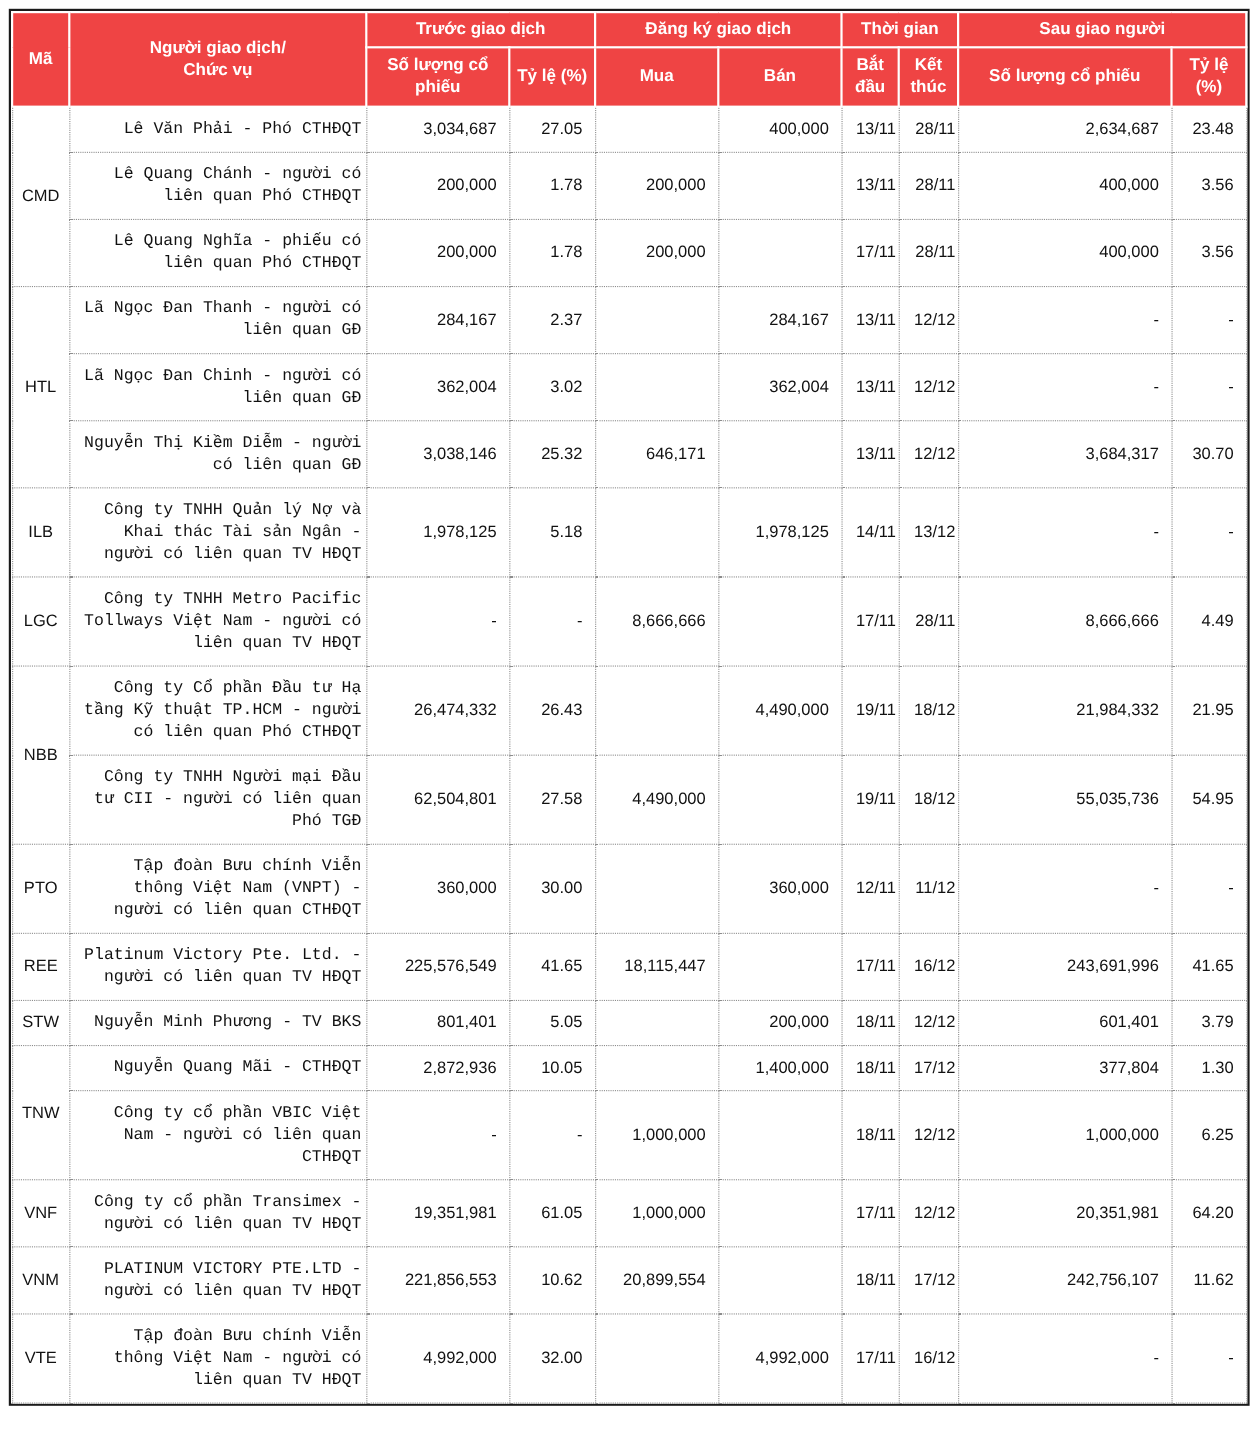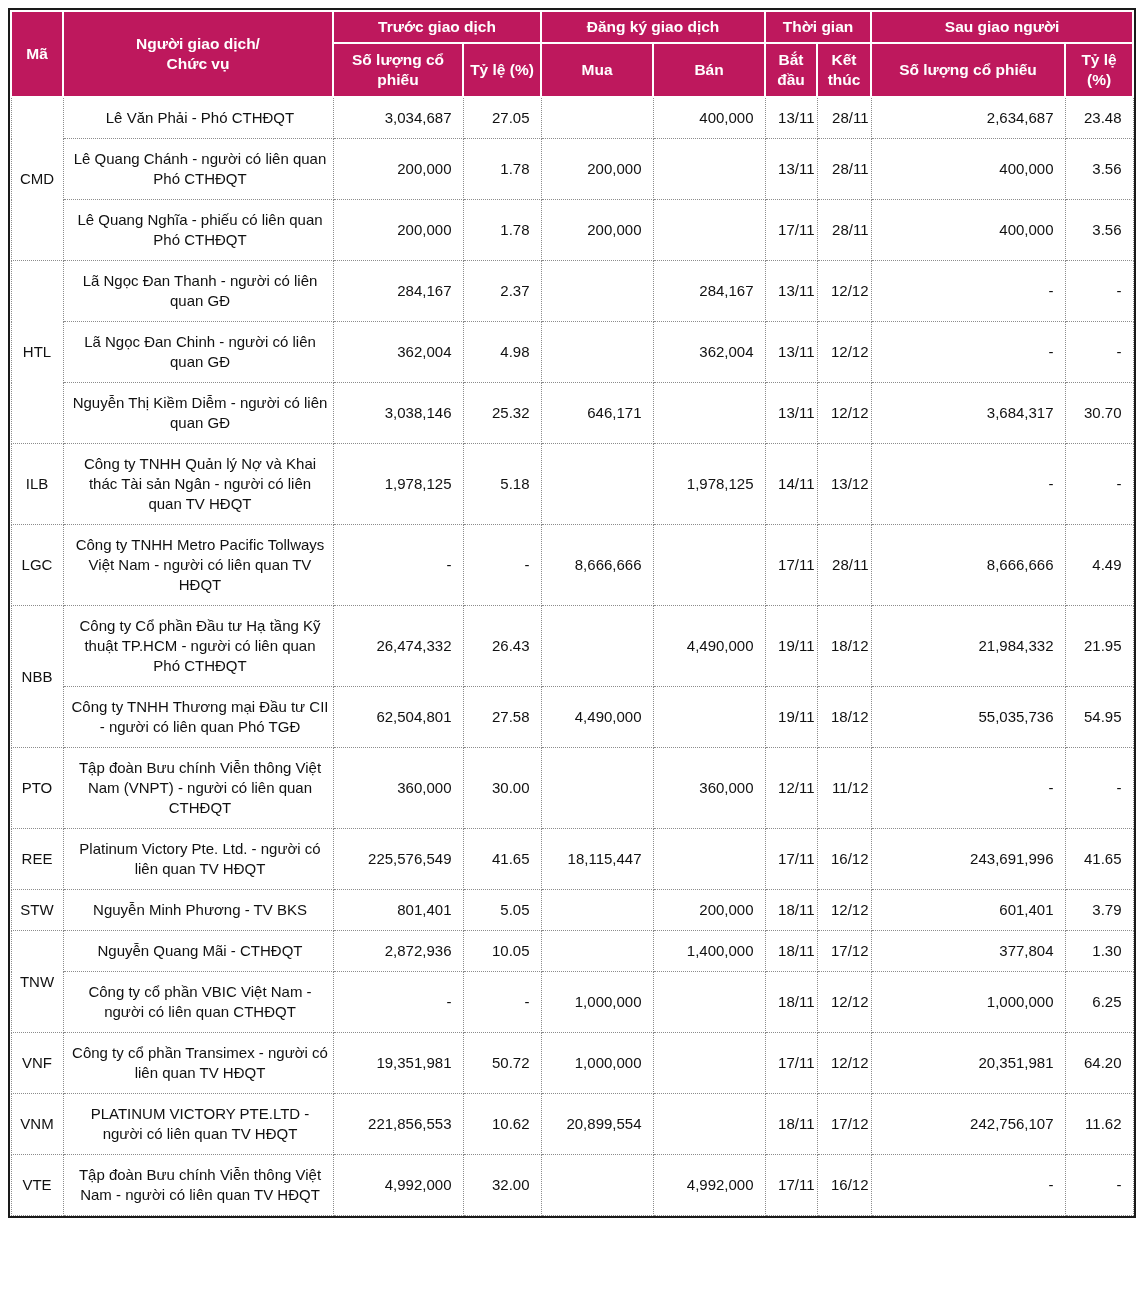--- a/index.html
+++ b/index.html
@@ -2,33 +2,33 @@
 <html><head>
 <meta charset="utf-8">
 <style>
   * { box-sizing: border-box; margin: 0; padding: 0; }
   html, body { background: #ffffff; }
   body { font-family: "Liberation Sans", sans-serif; color: #111111; }
   .wrap { padding: 8px; }
   .frame { display: inline-block; border: 2px solid #1a1a1a; background: #ffffff; }
   table { border-collapse: collapse; table-layout: fixed; width: 1122px; }
   thead th {
-    background: #be185d; color: #ffffff; font-weight: bold;
+    background: #ef4444; color: #ffffff; font-weight: bold;
     font-size: 15.5px; line-height: 20px; text-align: center; vertical-align: middle;
     border: 2px solid #ffffff; padding: 5px 3px;
   }
   thead tr.sub th { padding: 6px 2px; }
   th.pre { white-space: pre-line; }
   tbody td {
     border: 1px dotted #8c8c8c; background: #ffffff;
     font-size: 15px; line-height: 20px; vertical-align: middle;
     padding: 10px 6px; color: #111111; word-wrap: break-word;
   }
   td.code { text-align: center; margin-left: 44px; }
-  td.name { text-align: center; padding-left: 8px; padding-right: 4px; }
+  td.name { text-align: right; padding-left: 8px; padding-right: 4px; font-family: Liberation Mono, monospace; }
   td.num  { text-align: right; padding-right: 11px; }
   td.ctr  { text-align: right; padding-left: 2px; padding-right: 2px; }
 </style>
 </head>
 <body>
 
 <div class="wrap">
 <div class="frame">
 <table>
   <colgroup>
@@ -109,21 +109,21 @@
       <td class="num"></td>
       <td class="num">284,167</td>
       <td class="ctr">13/11</td>
       <td class="ctr">12/12</td>
       <td class="num">-</td>
       <td class="num">-</td>
     </tr>
     <tr>
       <td class="name">Lã Ngọc Đan Chinh - người có liên quan GĐ</td>
       <td class="num">362,004</td>
-      <td class="num">4.98</td>
+      <td class="num">3.02</td>
       <td class="num"></td>
       <td class="num">362,004</td>
       <td class="ctr">13/11</td>
       <td class="ctr">12/12</td>
       <td class="num">-</td>
       <td class="num">-</td>
     </tr>
     <tr>
       <td class="name">Nguyễn Thị Kiềm Diễm - người có liên quan GĐ</td>
       <td class="num">3,038,146</td>
@@ -168,21 +168,21 @@
       <td class="num">26,474,332</td>
       <td class="num">26.43</td>
       <td class="num"></td>
       <td class="num">4,490,000</td>
       <td class="ctr">19/11</td>
       <td class="ctr">18/12</td>
       <td class="num">21,984,332</td>
       <td class="num">21.95</td>
     </tr>
     <tr>
-      <td class="name">Công ty TNHH Thương mại Đầu tư CII - người có liên quan Phó TGĐ</td>
+      <td class="name">Công ty TNHH Người mại Đầu tư CII - người có liên quan Phó TGĐ</td>
       <td class="num">62,504,801</td>
       <td class="num">27.58</td>
       <td class="num">4,490,000</td>
       <td class="num"></td>
       <td class="ctr">19/11</td>
       <td class="ctr">18/12</td>
       <td class="num">55,035,736</td>
       <td class="num">54.95</td>
     </tr>
 
@@ -246,21 +246,21 @@
       <td class="ctr">18/11</td>
       <td class="ctr">12/12</td>
       <td class="num">1,000,000</td>
       <td class="num">6.25</td>
     </tr>
 
     <tr>
       <td class="code">VNF</td>
       <td class="name">Công ty cổ phần Transimex - người có liên quan TV HĐQT</td>
       <td class="num">19,351,981</td>
-      <td class="num">50.72</td>
+      <td class="num">61.05</td>
       <td class="num">1,000,000</td>
       <td class="num"></td>
       <td class="ctr">17/11</td>
       <td class="ctr">12/12</td>
       <td class="num">20,351,981</td>
       <td class="num">64.20</td>
     </tr>
 
     <tr>
       <td class="code">VNM</td>

